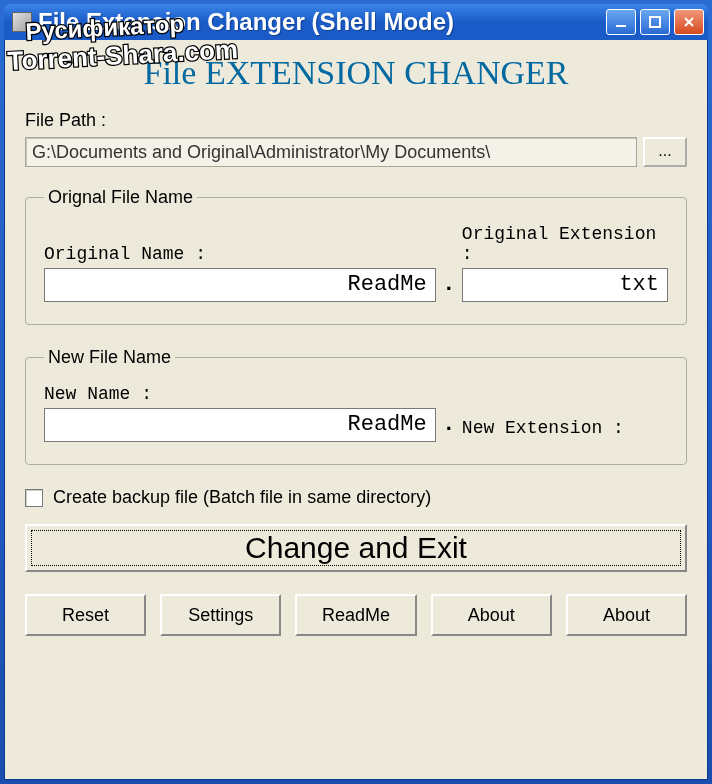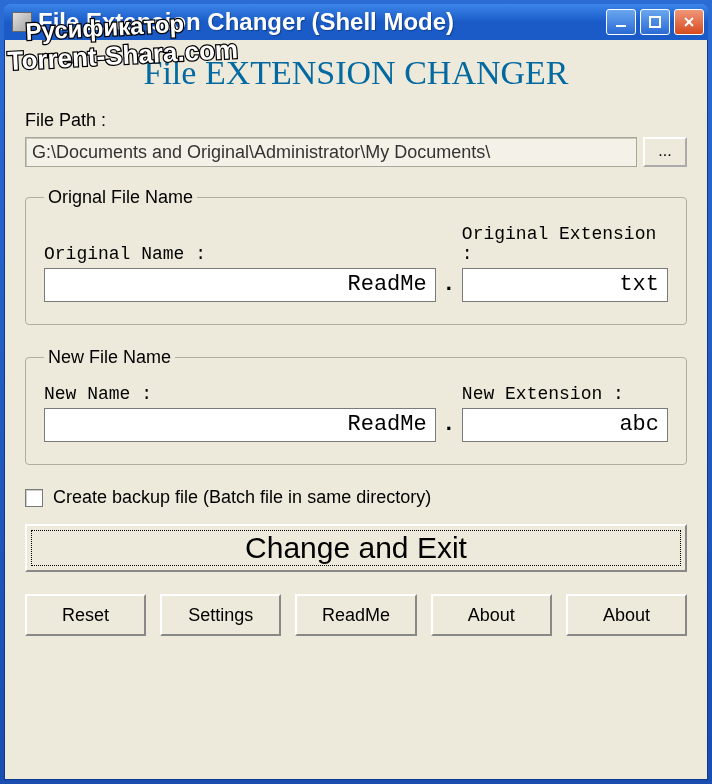--- a/index.html
+++ b/index.html
@@ -265,21 +265,20 @@
     <fieldset class="groupbox">
       <legend>New File Name</legend>
       <div class="pair-row">
         <div class="field-col name-col">
           <div class="label">New Name :</div>
           <div class="text-input">ReadMe</div>
         </div>
         <div class="dot-sep">.</div>
         <div class="field-col ext-col">
           <div class="label">New Extension :</div>
-          <div class="text-input">abc</div>
         </div>
       </div>
     </fieldset>
 
     <div class="checkbox-row">
       <div class="checkbox"></div>
       <div class="label" style="margin:0">Create backup file (Batch file in same directory)</div>
     </div>
 
     <div class="main-btn">

